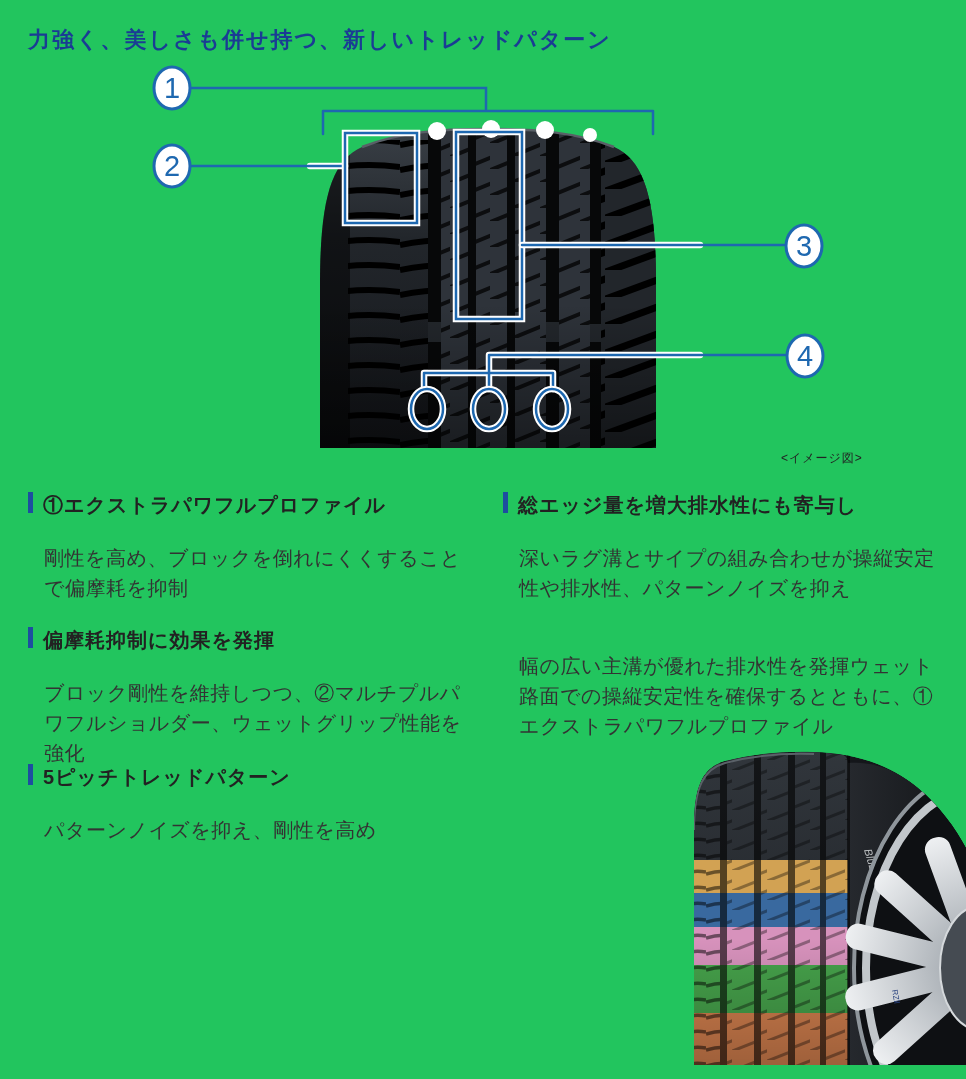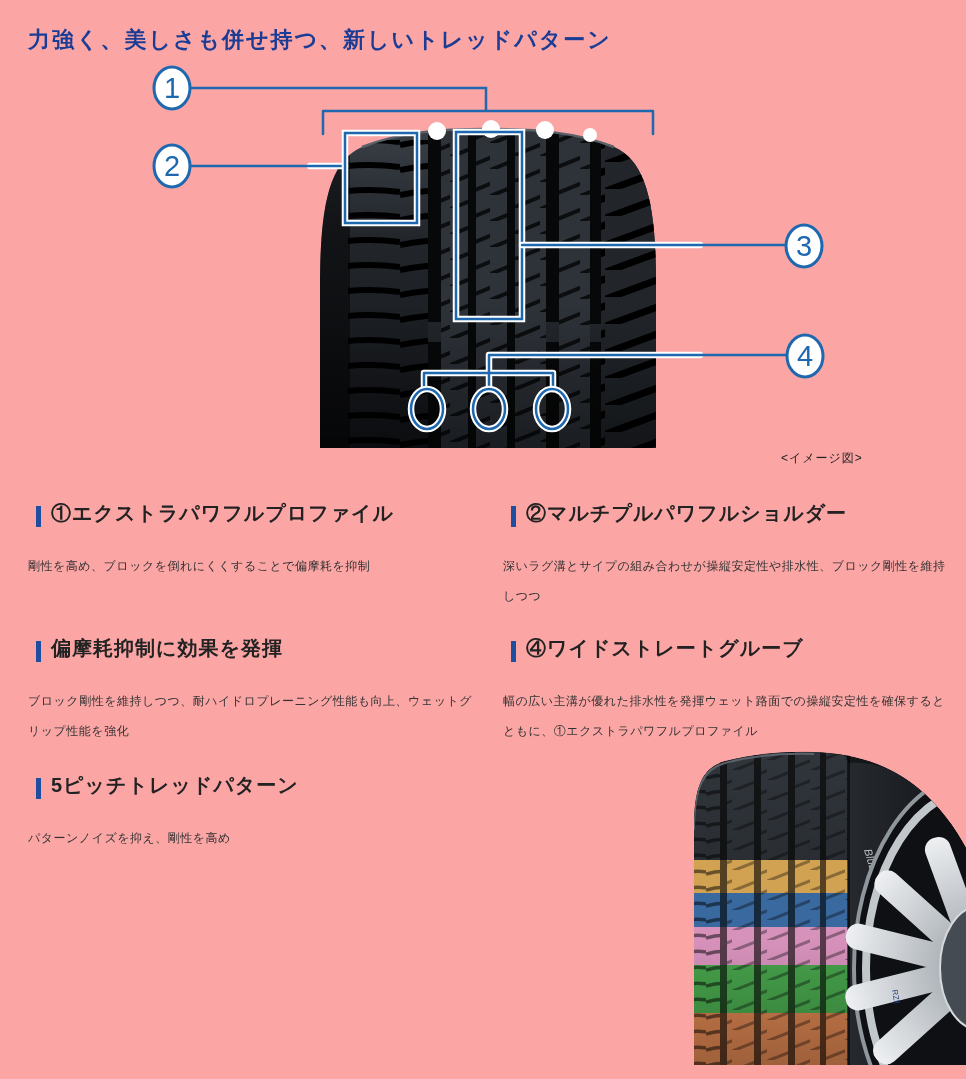--- a/index.html
+++ b/index.html
@@ -1,31 +1,31 @@
 <!DOCTYPE html>
 <html><head>
 <meta charset="utf-8">
 <style>
   html,body{margin:0;padding:0;background:#fff}
-  .page{position:relative;width:966px;height:1079px;background:#fca5a5;overflow:hidden;
+  .page{position:relative;width:966px;height:1079px;background:#22c55e;overflow:hidden;
         font-family:"Liberation Sans",sans-serif;}
   .title{position:absolute;left:28px;top:10px;font-size:22px;font-weight:bold;
          color:#1a3c94;letter-spacing:2px;white-space:nowrap}
   .diagram-svg{position:absolute;left:0;top:0}
   .caption{position:absolute;left:781px;top:450px;font-size:12px;color:#222;letter-spacing:1px}
   .feature{position:absolute}
   #f1{left:28px;top:492px;width:452px}
   #f2{left:503px;top:492px;width:444px}
   #f3{left:28px;top:627px;width:452px}
   #f4{left:503px;top:627px;width:444px}
   #f5{left:28px;top:764px;width:452px}
-  .f-head{display:flex;align-items:flex-end;margin:8px;font-size:20px;font-weight:bold;
+  .f-head{display:flex;align-items:flex-start;margin:0;font-size:20px;font-weight:bold;
           color:#222;letter-spacing:1px;white-space:nowrap}
   .f-bar{display:inline-block;width:5px;height:21px;background:#1d4ea0;margin-right:10px;flex:none}
-  .f-body{margin:24px 0 0 0;font-size:12px;line-height:30px;color:#333;letter-spacing:.5px}
+  .f-body{margin:24px 0 0 16px;font-size:20px;line-height:30px;color:#333;letter-spacing:.5px}
   .tire2-svg{position:absolute;left:680px;top:750px}
   .cas{stroke:#fff;stroke-width:6.5;fill:none;stroke-linecap:round}
   .ann{stroke:#1e68b0;stroke-width:2.5;fill:none;stroke-linecap:round}
   .bub{stroke:#1e68b0;stroke-width:3;fill:#fff}
   .num{fill:#1e68b0;font-size:29px;text-anchor:middle;font-family:"Liberation Sans",sans-serif}
 </style>
 </head>
 <body>
 
 <div class="page">
@@ -135,38 +135,34 @@
     <h2 class="f-head">
       <span class="f-bar"></span>
       <span>①エクストラパワフルプロファイル</span>
     </h2>
     <p class="f-body">剛性を高め、ブロックを倒れにくくすることで偏摩耗を抑制</p>
   </div>
 
   <div class="feature" id="f2">
     <h2 class="f-head">
       <span class="f-bar"></span>
-      <span>②マルチプルパワフルショルダー</span>
-    </h2>
-    <p class="f-body">深いラグ溝とサイプの組み合わせが操縦安定性や排水性、ブロック剛性を維持しつつ</p>
+      <span>総エッジ量を増大排水性にも寄与し</span>
+    </h2>
+    <p class="f-body">深いラグ溝とサイプの組み合わせが操縦安定性や排水性、パターンノイズを抑え</p>
   </div>
 
   <div class="feature" id="f3">
     <h2 class="f-head">
       <span class="f-bar"></span>
       <span>偏摩耗抑制に効果を発揮</span>
     </h2>
-    <p class="f-body">ブロック剛性を維持しつつ、耐ハイドロプレーニング性能も向上、ウェットグリップ性能を強化</p>
+    <p class="f-body">ブロック剛性を維持しつつ、②マルチプルパワフルショルダー、ウェットグリップ性能を強化</p>
   </div>
 
   <div class="feature" id="f4">
-    <h2 class="f-head">
-      <span class="f-bar"></span>
-      <span>④ワイドストレートグルーブ</span>
-    </h2>
     <p class="f-body">幅の広い主溝が優れた排水性を発揮ウェット路面での操縦安定性を確保するとともに、①エクストラパワフルプロファイル</p>
   </div>
 
   <div class="feature" id="f5">
     <h2 class="f-head">
       <span class="f-bar"></span>
       <span>5ピッチトレッドパターン</span>
     </h2>
     <p class="f-body">パターンノイズを抑え、剛性を高め</p>
   </div>

